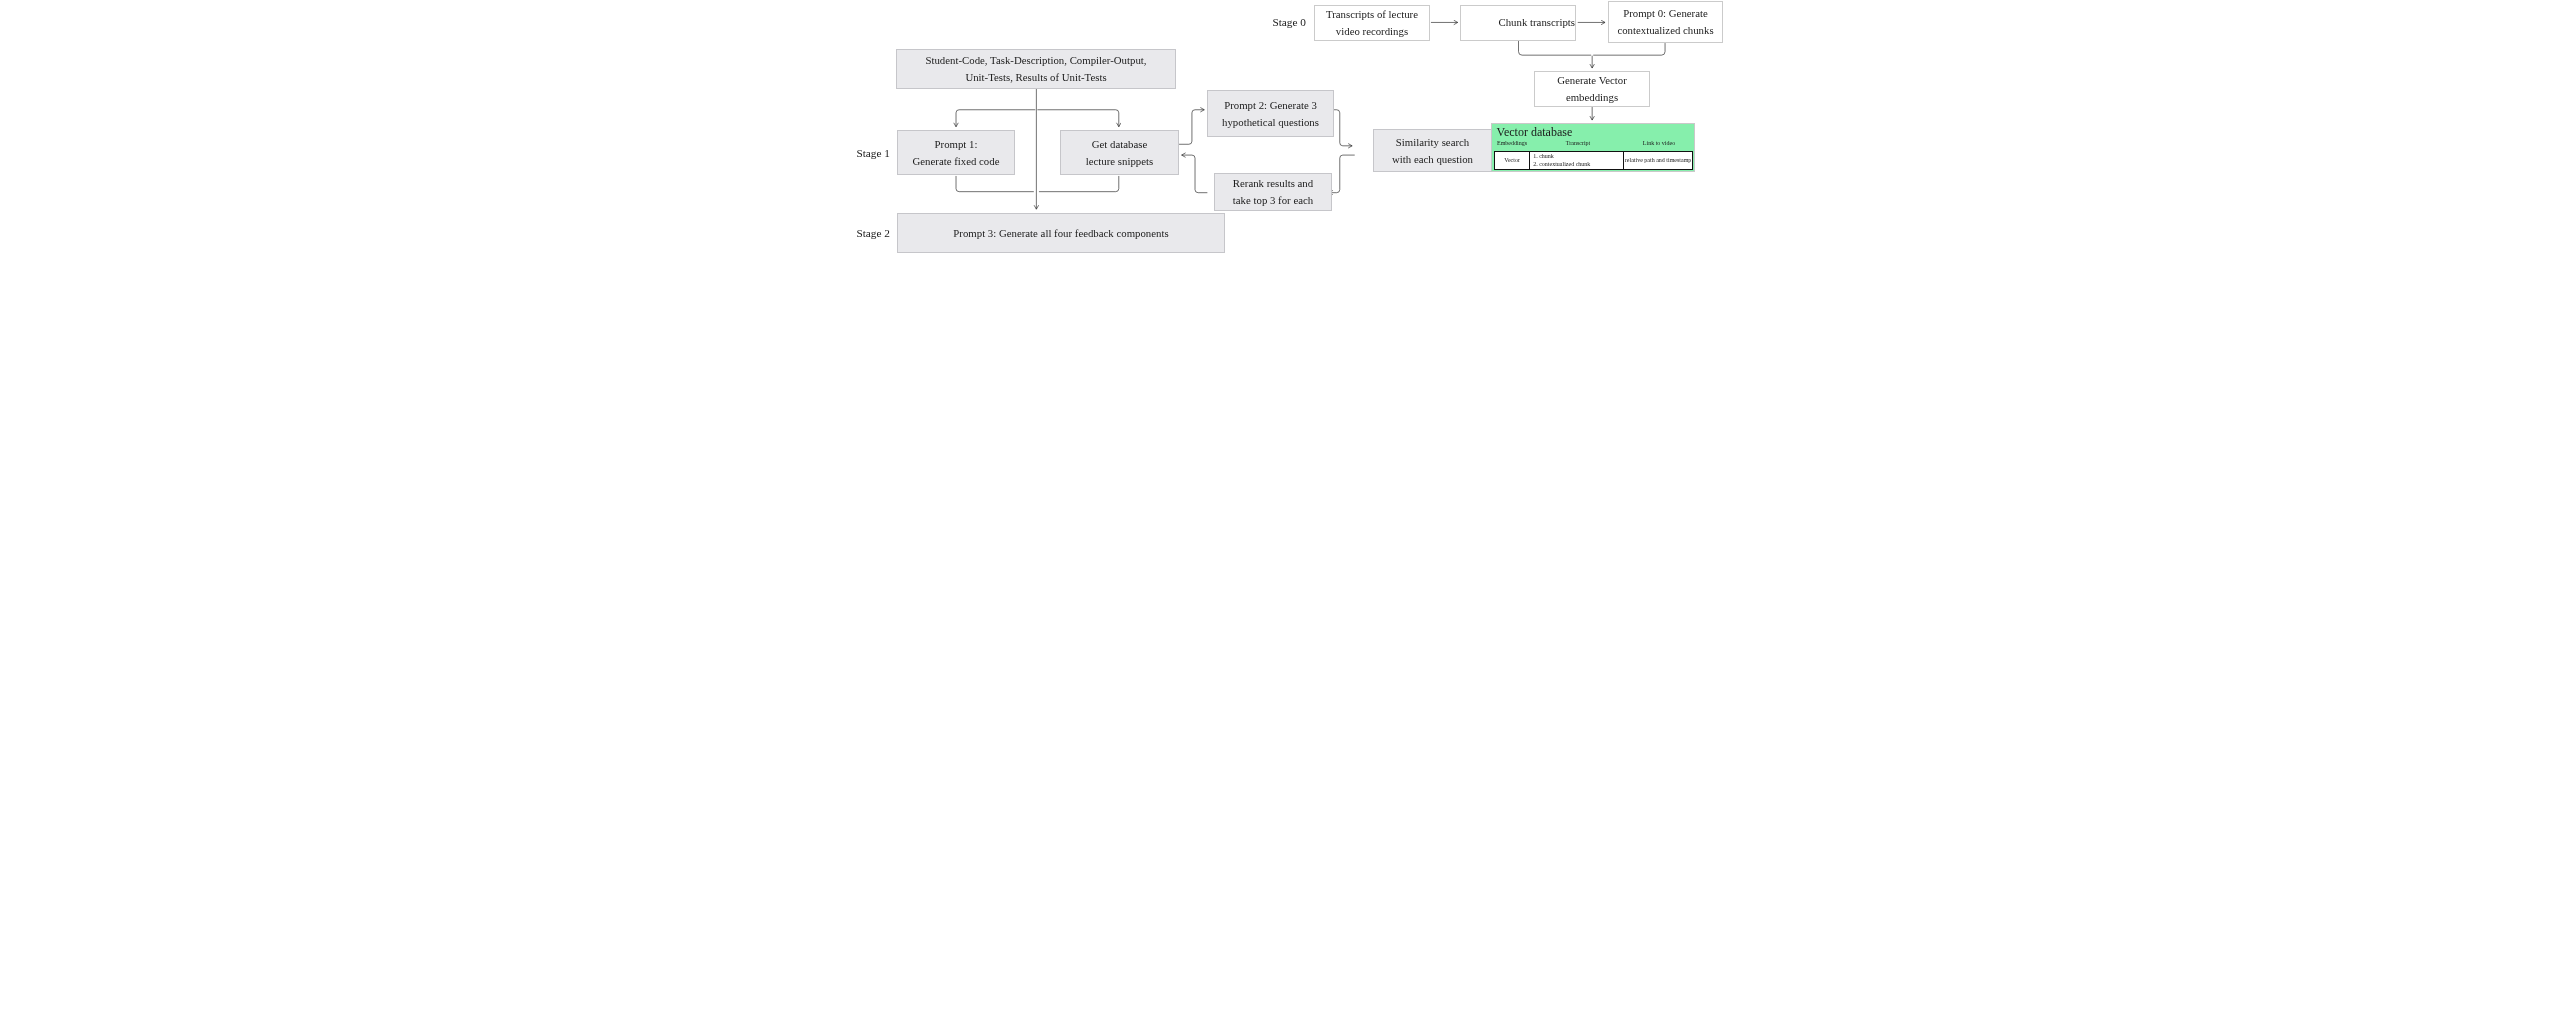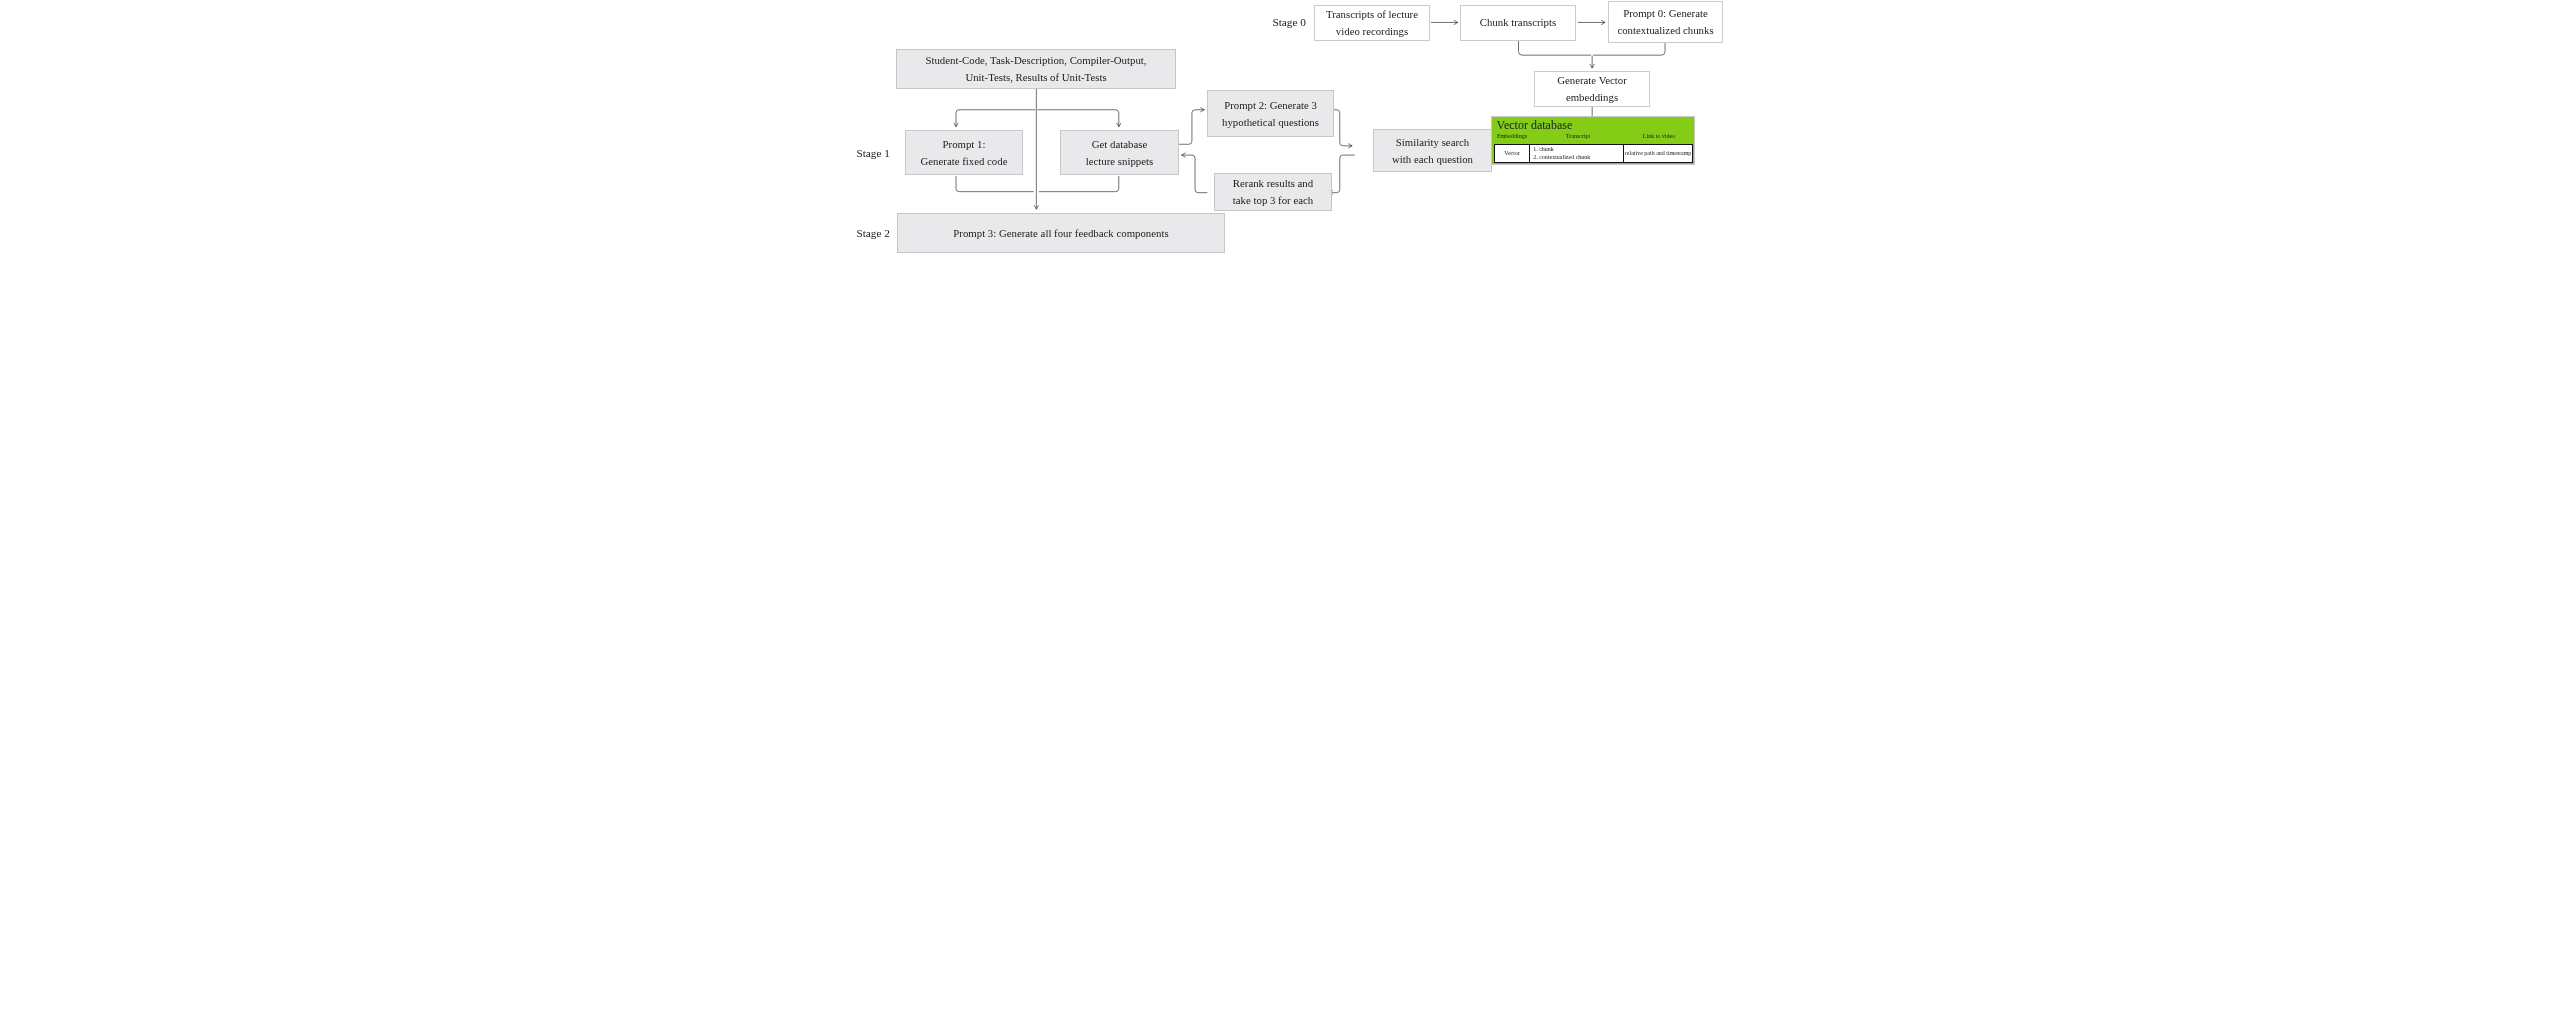--- a/index.html
+++ b/index.html
@@ -23,37 +23,37 @@
   .box-white{background:#ffffff;border:0.8px solid #cbcbcb;}
   .box-gray{background:#e9e9ec;border:0.8px solid #c6c6ca;}
   .stage-label{
     position:absolute;
     font-size:11.3px;
     text-align:right;
     white-space:nowrap;
   }
   
   #box-transcripts{left:461px;top:4.6px;width:116px;height:36px;justify-content:flex-end;}
-  #box-chunk{left:607px;top:4.6px;width:116px;height:36px;}
+  #box-chunk{left:607px;top:4.6px;width:116px;height:36px;align-items:flex-end;}
   #box-prompt0{left:755px;top:1px;width:115px;height:42px;}
   #box-genembed{left:681px;top:71px;width:116px;height:36px;}
   #box-inputs{left:43px;top:49px;width:280px;height:40px;}
-  #box-prompt1{left:44px;top:130px;width:118px;height:45px;margin-left:8px;}
+  #box-prompt1{left:44px;top:130px;width:118px;height:45px;}
   #box-snippets{left:207px;top:130px;width:119px;height:45px;}
   #box-prompt2{left:354px;top:90px;width:127px;height:47px;}
   #box-similarity{left:520px;top:129px;width:119px;height:43px;}
   #box-rerank{left:361px;top:173px;width:118px;height:38px;}
   #box-prompt3{left:44px;top:213px;width:328px;height:40px;font-size:10.8px;}
   #label-stage0{left:406px;top:16px;width:47px;}
   #label-stage1{left:0px;top:147px;width:37px;}
   #label-stage2{left:0px;top:227px;width:37px;}
   
   #vdb-panel{
-    position:absolute;left:638px;top:116px;width:204px;height:49px;
-    background:#84cc16;border:0.6px solid #c9c9c9;box-sizing:border-box;
+    position:absolute;left:638px;top:123px;width:204px;height:49px;
+    background:#86efac;border:0.6px solid #c9c9c9;box-sizing:border-box;
   }
   #vdb-title{
     position:absolute;left:4.6px;top:0.5px;
     font-size:12px;line-height:1.2;white-space:nowrap;
   }
   .vdb-header{
     position:absolute;top:16px;
     font-size:6px;text-align:center;white-space:nowrap;
     transform:translateX(-50%);
   }

